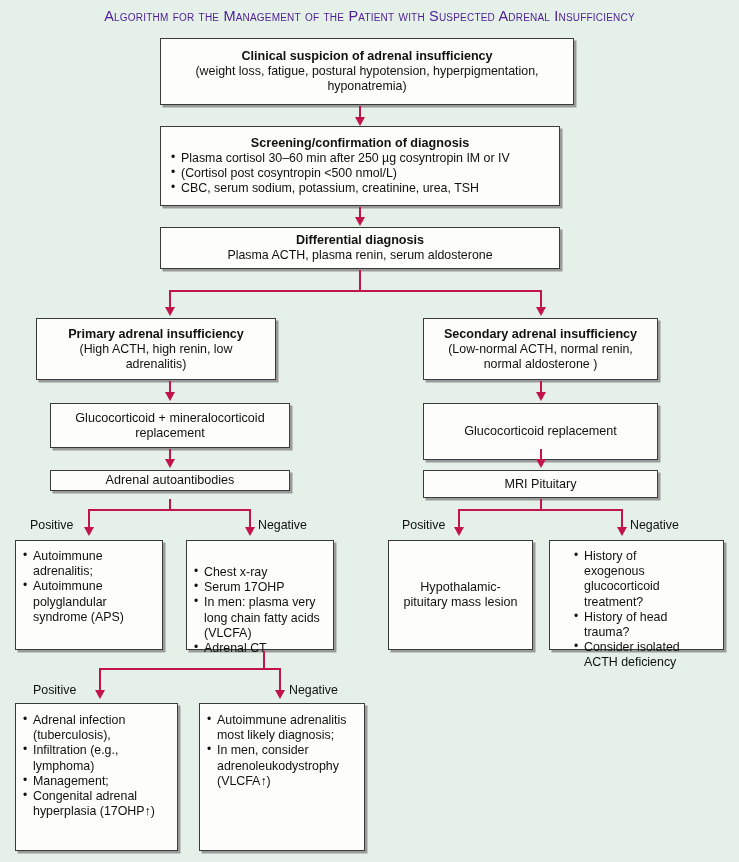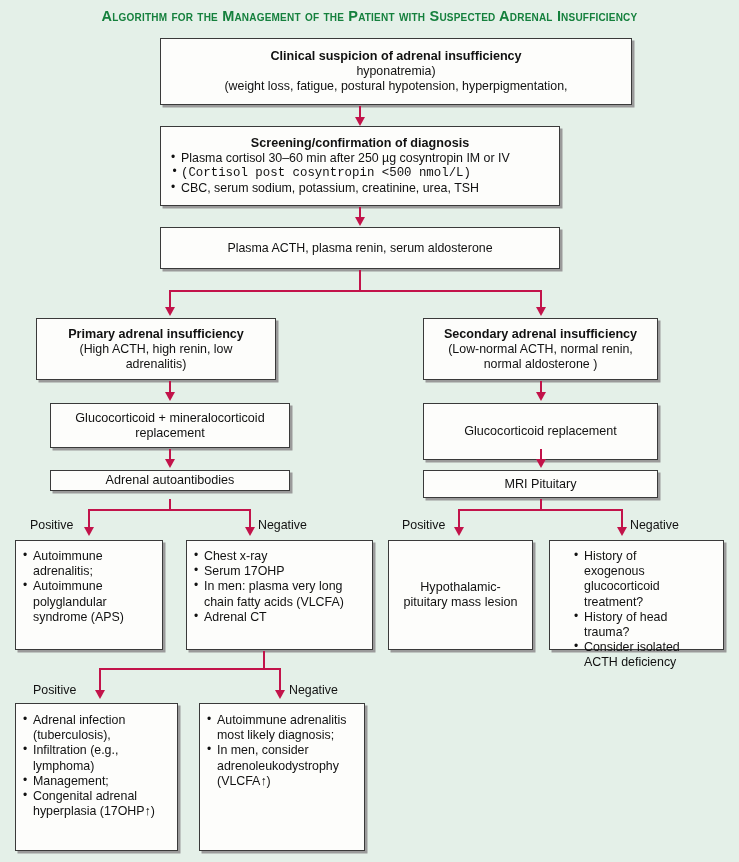--- a/index.html
+++ b/index.html
@@ -9,25 +9,25 @@
     font-family:"Liberation Sans", sans-serif;
     color:#111;
     overflow:hidden;
   }
   #stage{position:relative;width:739px;height:862px;}
 
   
   .title{
     position:absolute;left:0;top:8px;width:739px;
     text-align:center;
-    font-weight:bold;
+    font-weight:normal;
     font-size:14.5px;
     font-variant:small-caps;
     letter-spacing:.2px;
-    color:#15803d;
+    color:#4c1d95;
     white-space:nowrap;
   }
 
   
   .box{
     position:absolute;
     background:#fdfdfb;
     border:1px solid #3a3a3a;
     box-shadow:2.5px 2.5px 0 0 #9a9a9a;
     box-sizing:border-box;
@@ -81,42 +81,43 @@
     white-space:nowrap;
   }
 </style>
 </head>
 <body>
 
 <div id="stage">
 
   <div class="title">Algorithm for the Management of the Patient with Suspected Adrenal Insufficiency</div>
 
-  <div class="box" style="left:160px;top:38px;width:472px;height:67px;">
+  <div class="box" style="left:160px;top:38px;width:414px;height:67px;">
     <div class="hd">Clinical suspicion of adrenal insufficiency</div>
+    <div class="ct">(weight loss, fatigue, postural hypotension, hyperpigmentation,</div>
     <div class="ct">hyponatremia)</div>
-    <div class="ct">(weight loss, fatigue, postural hypotension, hyperpigmentation,</div>
   </div>
 
   <div class="vline" style="left:359px;top:106px;height:13px;"></div>
   <div class="arrow" style="left:354.5px;top:117px;"></div>
 
   <div class="box" style="left:160px;top:126px;width:400px;height:80px;align-items:center;padding:5px 10px;">
     <div class="hd" style="width:100%;">Screening/confirmation of diagnosis</div>
     <ul class="bul" style="width:100%;">
       <li>Plasma cortisol 30–60 min after 250 µg cosyntropin IM or IV</li>
-      <li style="list-style:none;padding-left:10px;font-family:Liberation Mono, monospace;">(Cortisol post cosyntropin &lt;500 nmol/L)</li>
+      <li style="list-style:none;padding-left:10px;">(Cortisol post cosyntropin &lt;500 nmol/L)</li>
       <li>CBC, serum sodium, potassium, creatinine, urea, TSH</li>
     </ul>
   </div>
 
   <div class="vline" style="left:359px;top:207px;height:12px;"></div>
   <div class="arrow" style="left:354.5px;top:217px;"></div>
 
   <div class="box" style="left:160px;top:227px;width:400px;height:42px;">
+    <div class="hd">Differential diagnosis</div>
     <div class="ct">Plasma ACTH, plasma renin, serum aldosterone</div>
   </div>
 
   <div class="vline" style="left:359px;top:270px;height:22px;"></div>
   <div class="hline" style="left:169px;top:290px;width:373px;"></div>
   <div class="vline" style="left:169px;top:290px;height:19px;"></div>
   <div class="vline" style="left:540px;top:290px;height:19px;"></div>
   <div class="arrow" style="left:164.5px;top:307px;"></div>
   <div class="arrow" style="left:535.5px;top:307px;"></div>
 
@@ -177,21 +178,21 @@
   <div class="lbl" style="left:402px;top:518px;">Positive</div>
   <div class="lbl" style="left:630px;top:518px;">Negative</div>
 
   <div class="box" style="left:15px;top:540px;width:148px;height:110px;justify-content:flex-start;padding:8px 7px;">
     <ul class="bul">
       <li>Autoimmune adrenalitis;</li>
       <li>Autoimmune polyglandular syndrome (APS)</li>
     </ul>
   </div>
 
-  <div class="box" style="left:186px;top:540px;width:187px;height:110px;justify-content:flex-start;padding:8px 7px;">
+  <div class="box" style="left:186px;top:540px;width:148px;height:110px;justify-content:flex-start;padding:24px 7px;">
     <ul class="bul">
       <li>Chest x-ray</li>
       <li>Serum 17OHP</li>
       <li>In men: plasma very long chain fatty acids (VLCFA)</li>
       <li>Adrenal CT</li>
     </ul>
   </div>
 
   <div class="box plain" style="left:388px;top:540px;width:145px;height:110px;">
     <div class="ct">Hypothalamic-</div>

